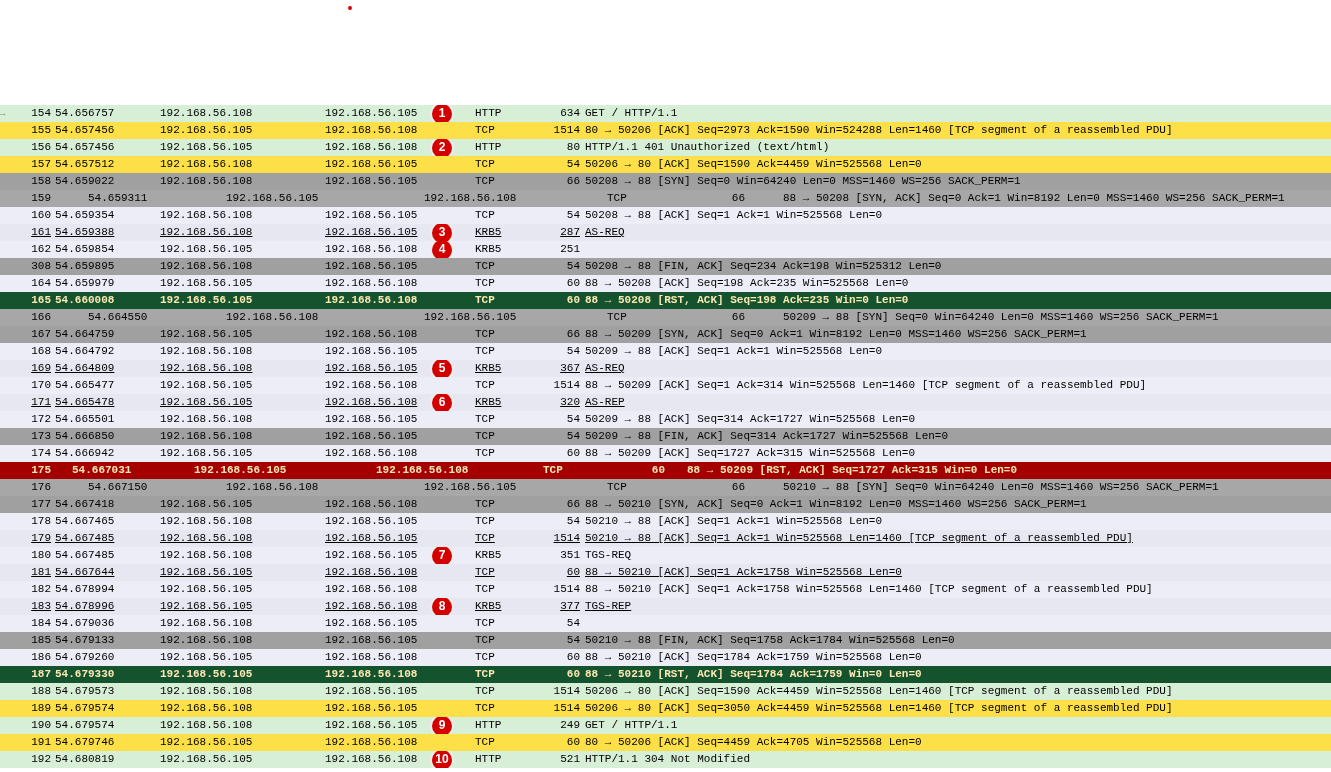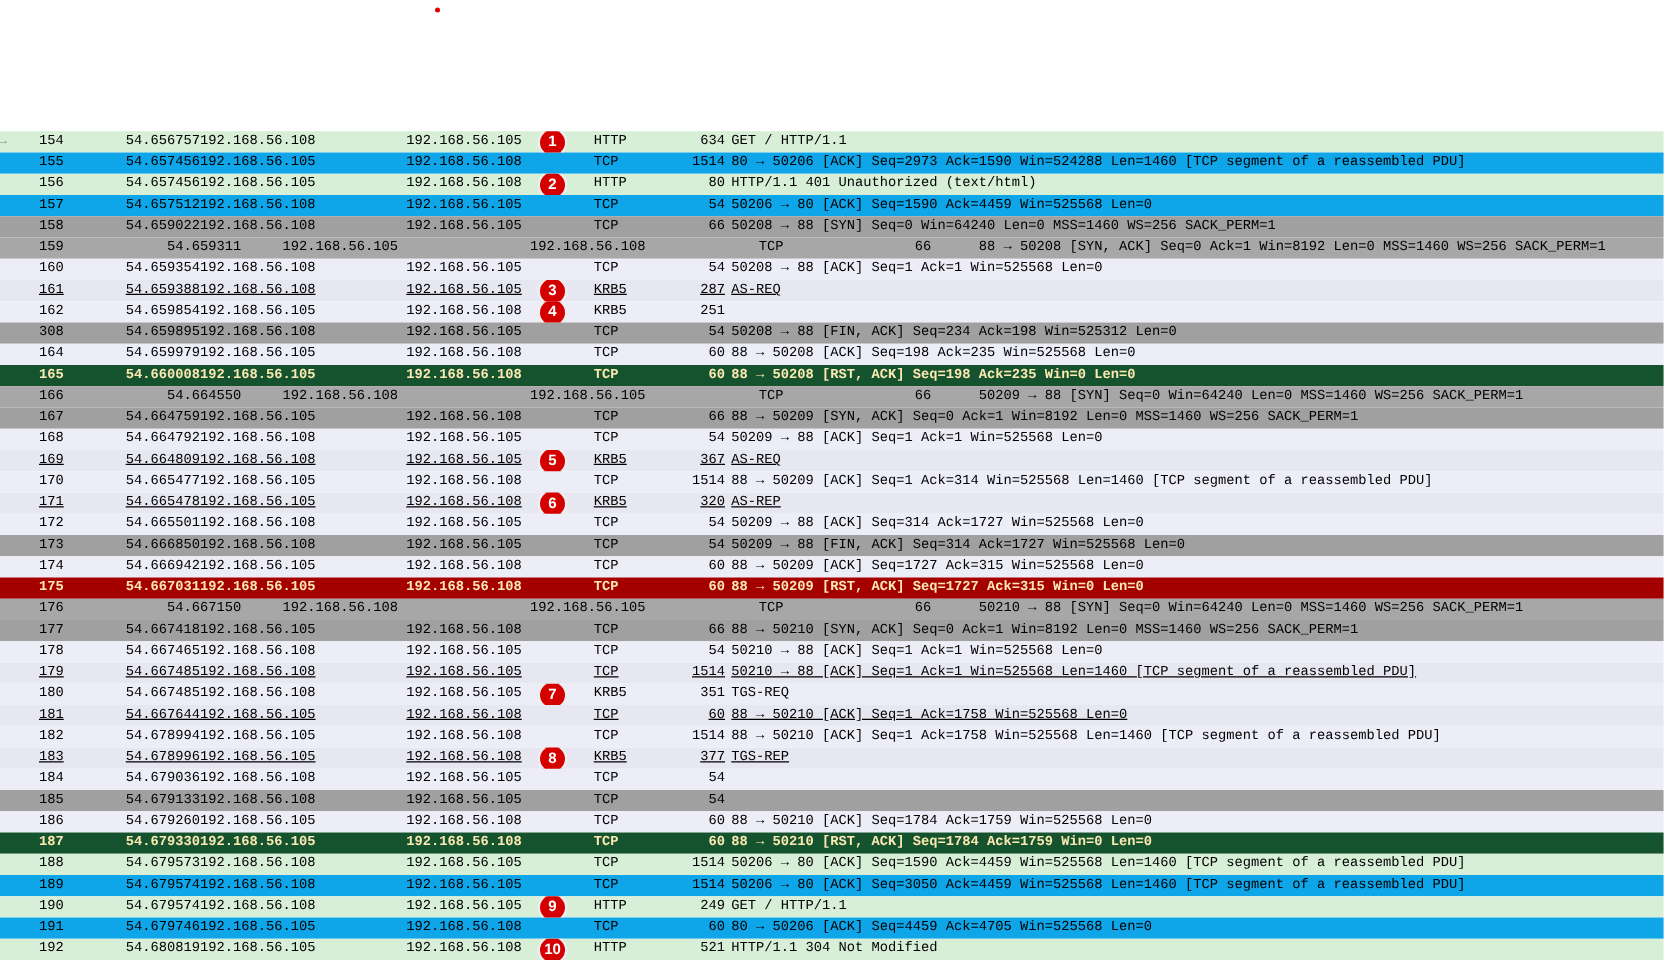--- a/index.html
+++ b/index.html
@@ -28,35 +28,35 @@
   .row {
     display: flex;
     height: 17px;
     line-height: 17px;
     align-items: center;
     position: relative;
     white-space: nowrap;
     overflow: hidden;
   }
   .col-no { width: 55px; text-align: right; padding-right: 4px; }
-  .col-time { width: 105px; text-align: right; }
+  .col-time { width: 105px; text-align: left; }
   .col-src { width: 165px; text-align: left; }
   .col-dst { width: 150px; text-align: left; }
   .col-proto { width: 72px; text-align: left; }
   .col-len { width: 36px; text-align: right; padding-right: 3px;}
   .col-info { flex: 1; text-align: left; padding-left: 2px; }
 
-  .bg-http-green  { background: #0ea5e9; }
+  .bg-http-green  { background: #fde047; }
   .bg-http-green2 { background: #d7eed7; }
   .bg-tcp-light   { background: #e7e7f2; text-decoration: underline; }
   .bg-tcp-light2  { background: #ededf8; }
   .bg-tcp-gray    { background: #a0a0a0; }
   .bg-tcp-gray2   { background: #a7a7a7; gap: 33px; }
   .bg-red         { background: #14532d; color: #fbe8b2; font-weight: bold; }
-  .bg-red2        { background: #a50000; color: #fbe8b2; font-weight: bold; }
+  .bg-red2        { background: #a50000; color: #fbe8b2; font-weight: bold; gap: 17px; }
 
   .marker {
     position: absolute;
     left: 442px;
     top: 50%;
     transform: translate(-50%, -50%);
     width: 24px;
     height: 24px;
     border-radius: 50%;
     background: #d40000;
@@ -373,20 +373,21 @@
       <div class="col-proto">TCP</div>
       <div class="col-len">54</div>
     </div>
     <div class="row bg-tcp-gray">
       <div class="col-no">185</div>
       <div class="col-time">54.679133</div>
       <div class="col-src">192.168.56.108</div>
       <div class="col-dst">192.168.56.105</div>
       <div class="col-proto">TCP</div>
       <div class="col-len">54</div>
+      <div class="col-info">50210 → 88 [FIN, ACK] Seq=1758 Ack=1784 Win=525568 Len=0</div>
     </div>
     <div class="row bg-tcp-light2">
       <div class="col-no">186</div>
       <div class="col-time">54.679260</div>
       <div class="col-src">192.168.56.105</div>
       <div class="col-dst">192.168.56.108</div>
       <div class="col-proto">TCP</div>
       <div class="col-len">60</div>
       <div class="col-info">88 → 50210 [ACK] Seq=1784 Ack=1759 Win=525568 Len=0</div>
     </div>

